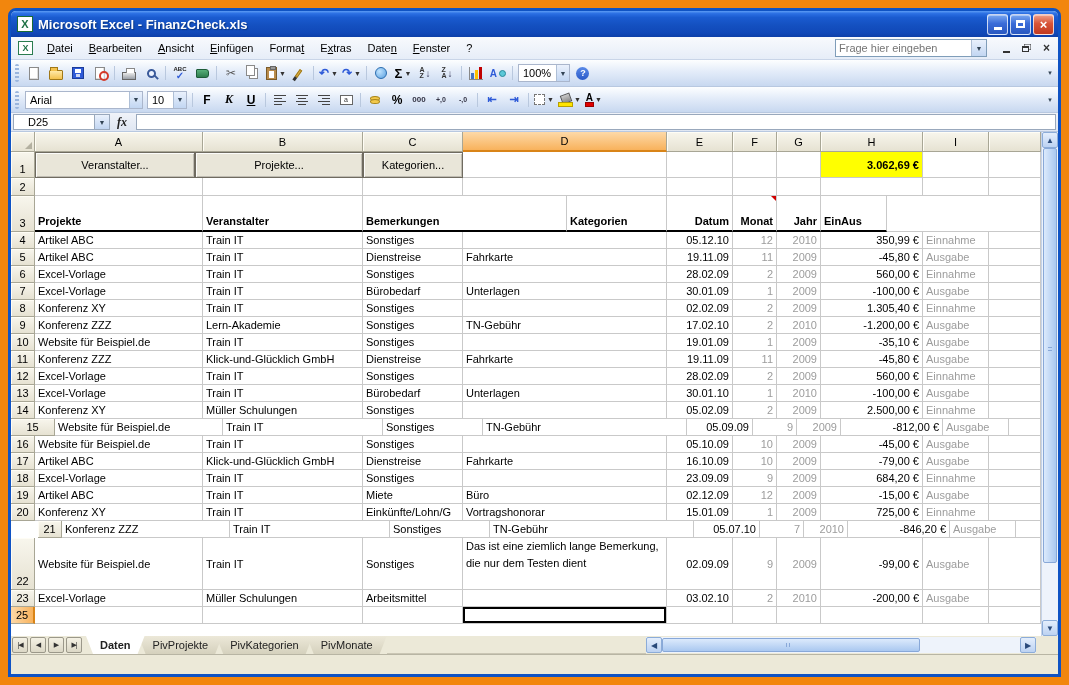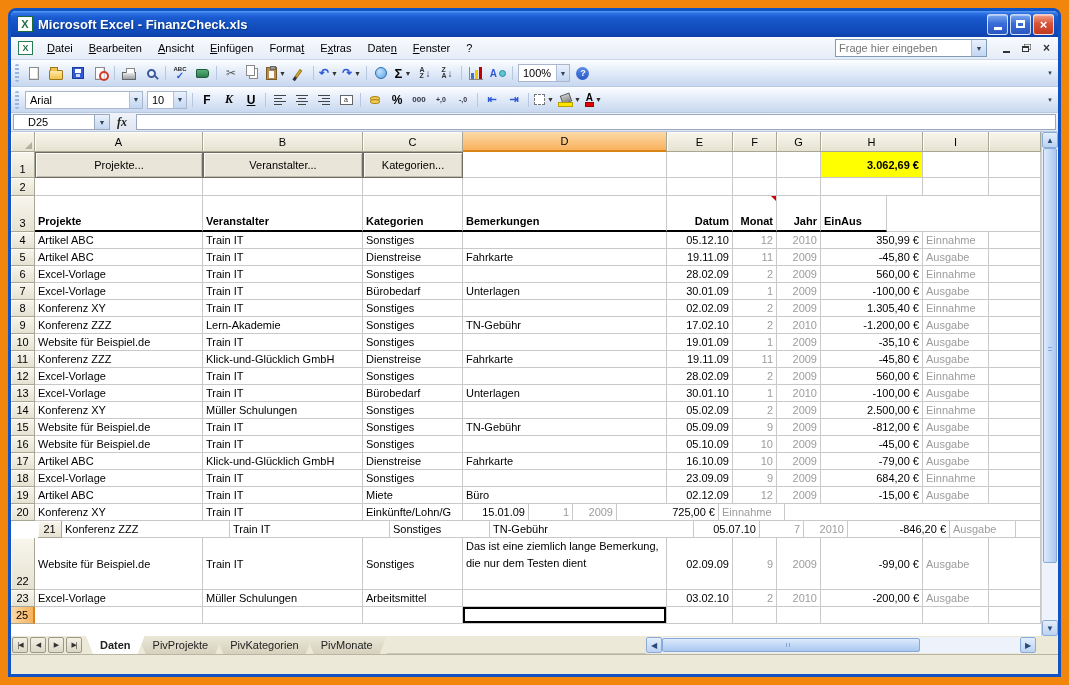--- a/index.html
+++ b/index.html
@@ -516,22 +516,22 @@
             <div class="hc sel" style="width: 204px; height: 20px;">D</div>
             <div class="hc" style="width: 66px; height: 20px;">E</div>
             <div class="hc" style="width: 44px; height: 20px;">F</div>
             <div class="hc" style="width: 44px; height: 20px;">G</div>
             <div class="hc" style="width: 102px; height: 20px;">H</div>
             <div class="hc" style="width: 66px; height: 20px;">I</div>
             <div class="hc" style="height: 20px; flex: 1 1 0%;"></div>
           </div>
           <div class="grow" style="height: 26px;">
             <div class="rh" style="width: 24px; height: 26px;">1</div>
+            <div class="gc btn1" style="width: 160px; height: 26px;">Veranstalter...</div>
             <div class="gc btn1" style="width: 168px; height: 26px;">Projekte...</div>
-            <div class="gc btn1" style="width: 160px; height: 26px;">Veranstalter...</div>
             <div class="gc btn1" style="width: 100px; height: 26px;">Kategorien...</div>
             <div class="gc" style="width: 204px; height: 26px;"></div>
             <div class="gc ar" style="width: 66px; height: 26px;"></div>
             <div class="gc ar" style="width: 44px; height: 26px;"></div>
             <div class="gc ar" style="width: 44px; height: 26px;"></div>
             <div class="gc ar total" style="width: 102px; height: 26px;">3.062,69 €</div>
             <div class="gc" style="width: 66px; height: 26px;"></div>
             <div class="gc fill" style="height: 26px;"></div>
           </div>
           <div class="grow" style="height: 18px;">
@@ -544,22 +544,22 @@
             <div class="gc ar" style="width: 44px; height: 18px;"></div>
             <div class="gc ar" style="width: 44px; height: 18px;"></div>
             <div class="gc ar" style="width: 102px; height: 18px;"></div>
             <div class="gc" style="width: 66px; height: 18px;"></div>
             <div class="gc fill" style="height: 18px;"></div>
           </div>
           <div class="grow r3" style="height: 36px;">
             <div class="rh" style="width: 24px; height: 36px;">3</div>
             <div class="gc b hdr3" style="width: 168px; height: 36px;">Projekte</div>
             <div class="gc b hdr3" style="width: 160px; height: 36px;">Veranstalter</div>
+            <div class="gc b hdr3" style="width: 204px; height: 36px;">Bemerkungen</div>
             <div class="gc b hdr3" style="width: 100px; height: 36px;">Kategorien</div>
-            <div class="gc b hdr3" style="width: 204px; height: 36px;">Bemerkungen</div>
             <div class="gc ar b hdr3" style="width: 66px; height: 36px;">Datum</div>
             <div class="gc ar b hdr3 cmark" style="width: 44px; height: 36px;">Monat</div>
             <div class="gc ar b hdr3" style="width: 44px; height: 36px;">Jahr</div>
             <div class="gc b hdr3" style="width: 66px; height: 36px;">EinAus</div>
             <div class="gc fill" style="height: 36px;"></div>
           </div>
           <div class="grow" style="height: 17px;">
             <div class="rh" style="width: 24px; height: 17px;">4</div>
             <div class="gc" style="width: 168px; height: 17px;">Artikel ABC</div>
             <div class="gc" style="width: 160px; height: 17px;">Train IT</div>
@@ -696,21 +696,21 @@
             <div class="gc" style="width: 100px; height: 17px;">Sonstiges</div>
             <div class="gc" style="width: 204px; height: 17px;"></div>
             <div class="gc ar" style="width: 66px; height: 17px;">05.02.09</div>
             <div class="gc ar gray" style="width: 44px; height: 17px;">2</div>
             <div class="gc ar gray" style="width: 44px; height: 17px;">2009</div>
             <div class="gc ar" style="width: 102px; height: 17px;">2.500,00 €</div>
             <div class="gc gray" style="width: 66px; height: 17px;">Einnahme</div>
             <div class="gc fill" style="height: 17px;"></div>
           </div>
           <div class="grow" style="height: 17px;">
-            <div class="rh" style="width: 24px; height: 17px;">15</div>
+            <div class="rh" style="width: 44px; height: 17px;">15</div>
             <div class="gc" style="width: 168px; height: 17px;">Website für Beispiel.de</div>
             <div class="gc" style="width: 160px; height: 17px;">Train IT</div>
             <div class="gc" style="width: 100px; height: 17px;">Sonstiges</div>
             <div class="gc" style="width: 204px; height: 17px;">TN-Gebühr</div>
             <div class="gc ar" style="width: 66px; height: 17px;">05.09.09</div>
             <div class="gc ar gray" style="width: 44px; height: 17px;">9</div>
             <div class="gc ar gray" style="width: 44px; height: 17px;">2009</div>
             <div class="gc ar" style="width: 102px; height: 17px;">-812,00 €</div>
             <div class="gc gray" style="width: 66px; height: 17px;">Ausgabe</div>
             <div class="gc fill" style="height: 17px;"></div>
@@ -765,20 +765,21 @@
             <div class="gc ar gray" style="width: 44px; height: 17px;">2009</div>
             <div class="gc ar" style="width: 102px; height: 17px;">-15,00 €</div>
             <div class="gc gray" style="width: 66px; height: 17px;">Ausgabe</div>
             <div class="gc fill" style="height: 17px;"></div>
           </div>
           <div class="grow" style="height: 17px;">
             <div class="rh" style="width: 24px; height: 17px;">20</div>
             <div class="gc" style="width: 168px; height: 17px;">Konferenz XY</div>
             <div class="gc" style="width: 160px; height: 17px;">Train IT</div>
             <div class="gc" style="width: 100px; height: 17px;">Einkünfte/Lohn/G</div>
+            <div class="gc" style="width: 204px; height: 17px;">Vortragshonorar</div>
             <div class="gc ar" style="width: 66px; height: 17px;">15.01.09</div>
             <div class="gc ar gray" style="width: 44px; height: 17px;">1</div>
             <div class="gc ar gray" style="width: 44px; height: 17px;">2009</div>
             <div class="gc ar" style="width: 102px; height: 17px;">725,00 €</div>
             <div class="gc gray" style="width: 66px; height: 17px;">Einnahme</div>
             <div class="gc fill" style="height: 17px;"></div>
           </div>
           <div class="grow" style="height: 17px;">
             <div class="rh" style="width: 24px; height: 17px; margin-left: 27px;">21</div>
             <div class="gc" style="width: 168px; height: 17px;">Konferenz ZZZ</div>

